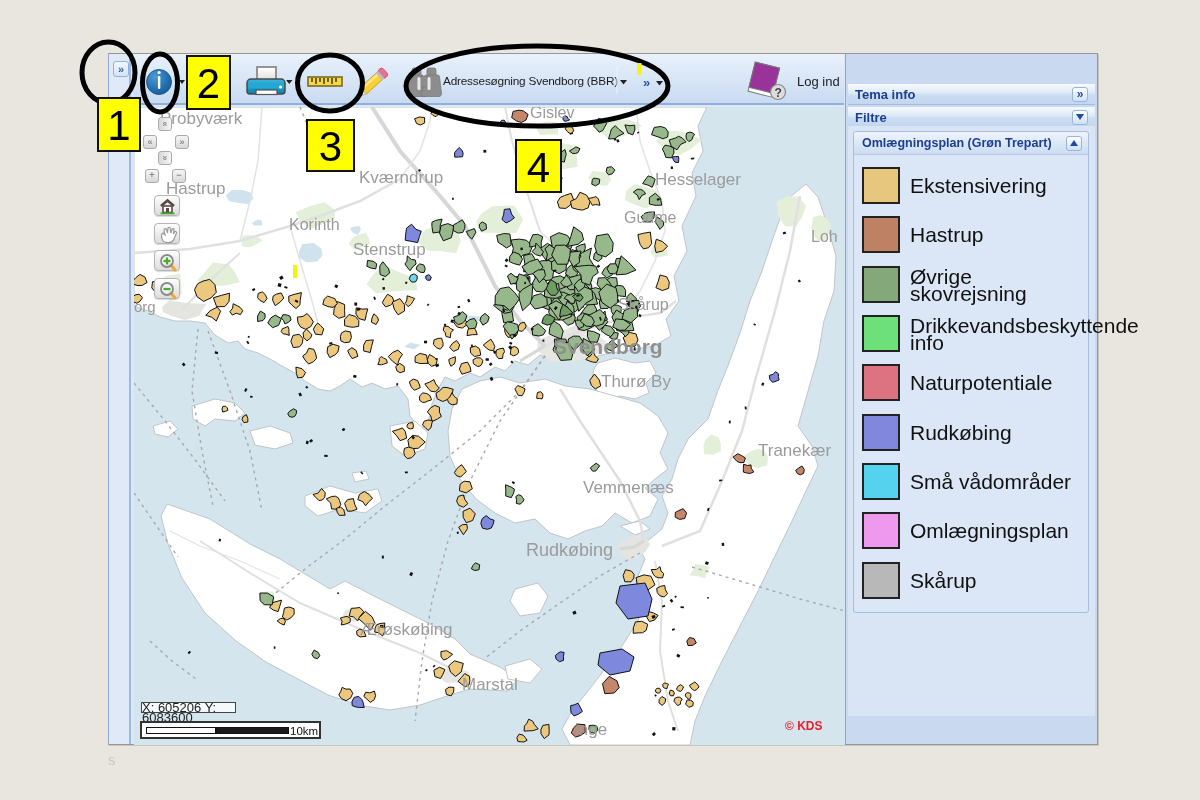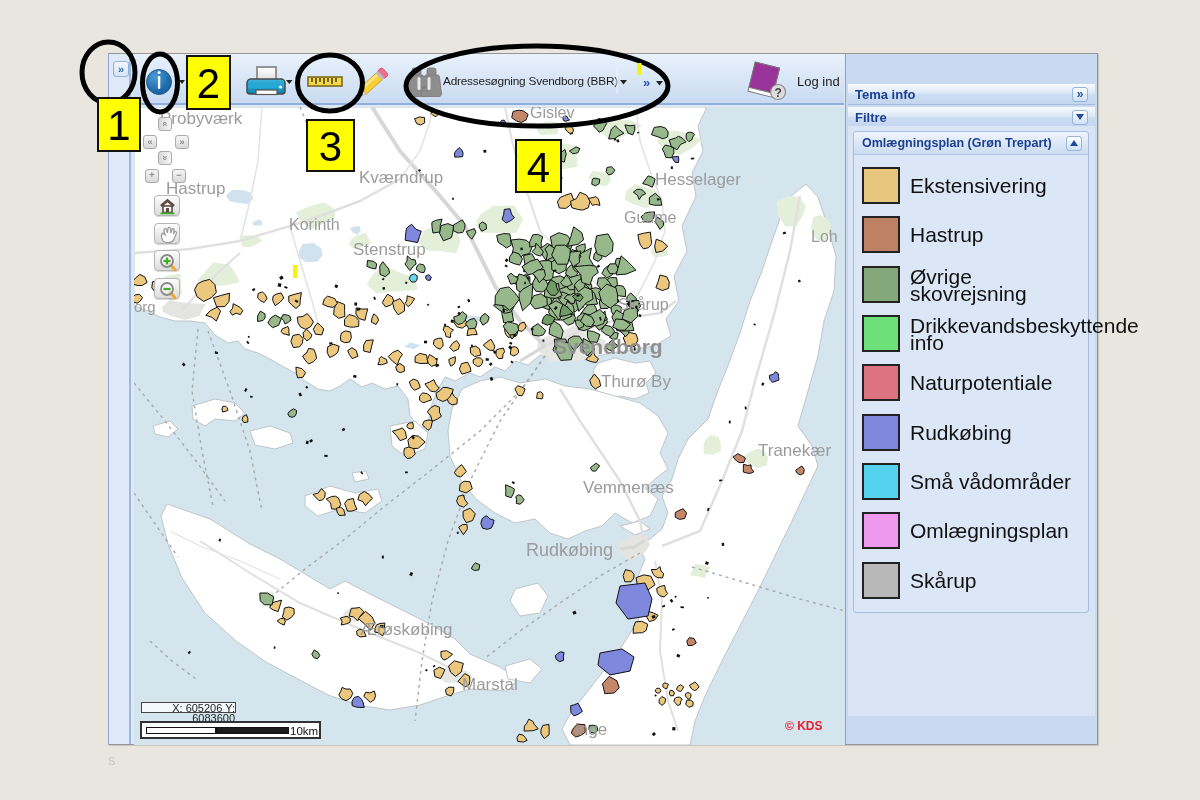--- a/index.html
+++ b/index.html
@@ -13,21 +13,21 @@
 .tri { display:inline-block; width:0; height:0; position:relative; top:-1px; }
 .tridown { border-left:4px solid transparent; border-right:4px solid transparent; border-top:6px solid #1d4ba0; }
 .triup { border-left:4px solid transparent; border-right:4px solid transparent; border-bottom:6px solid #1d4ba0; }
 #sigbody { position:absolute; left:2px; top:72px; width:247px; height:590px; background:#d9e4f5; }
 #innerpanel { position:absolute; left:5px; top:5px; width:236px; height:482px; background:#dbe6f6; border:1px solid #a8bedf; border-radius:3px; }
 #innerhdr { height:23px; background:linear-gradient(#eef4fc,#ccdcf2); border-bottom:1px solid #b3c8e6; border-radius:3px 3px 0 0; color:#1b3f91; font-weight:bold; font-size:12.5px; line-height:23px; padding-left:8px; }
 .lrow { position:absolute; left:0; width:236px; }
 .lsq { position:absolute; left:8px; top:0; width:38px; height:37px; border:2px solid #222; }
 .ltx { position:absolute; left:56px; top:0; width:170px; height:37px; display:flex; align-items:center; font-size:21px; color:#111; line-height:17px; }
 .ann { position:absolute; background:#ffff00; border:2px solid #111; color:#000; text-align:center; }
-#coordbox { position:absolute; left:7px; top:595px; width:95px; height:11px; border:1px solid #444; background:rgba(255,255,255,0.75); font-size:11px; line-height:10px; color:#222; text-align:right; letter-spacing:0; }
+#coordbox { position:absolute; left:7px; top:595px; width:95px; height:11px; border:1px solid #444; background:rgba(255,255,255,0.75); font-size:13px; line-height:10px; color:#222; text-align:left; letter-spacing:0; }
 #scalebox { position:absolute; left:6px; top:614px; width:181px; height:18px; border:2px solid #333; background:#fff; }
 #sb_w { position:absolute; left:4px; top:4px; width:70px; height:7px; border:1.5px solid #111; background:#fff; }
 #sb_b { position:absolute; left:74px; top:4px; width:73px; height:7px; background:#1a1a1a; border:1.5px solid #111; }
 #sb_t { position:absolute; left:148px; top:2px; font-size:11.5px; color:#111; }
 #kds { position:absolute; left:651px; top:612px; font-size:12px; font-weight:bold; color:#e8202c; }
 .mapbtn { position:absolute; width:26px; height:21px; border:1px solid #b5b5b5; border-radius:4px; background:linear-gradient(#fdfdfd,#e9e9e9 60%,#dcdcdc); box-shadow:0 1px 1px rgba(0,0,0,0.15); }
 .navbtn { position:absolute; width:14px; height:14px; border:1px solid #aaa; border-radius:3px; background:linear-gradient(#f6f6f6,#d8d8d8); color:#888; font-size:9px; font-weight:bold; text-align:center; line-height:12px; }
 </style></head>
 <body>
 <div id="win">

